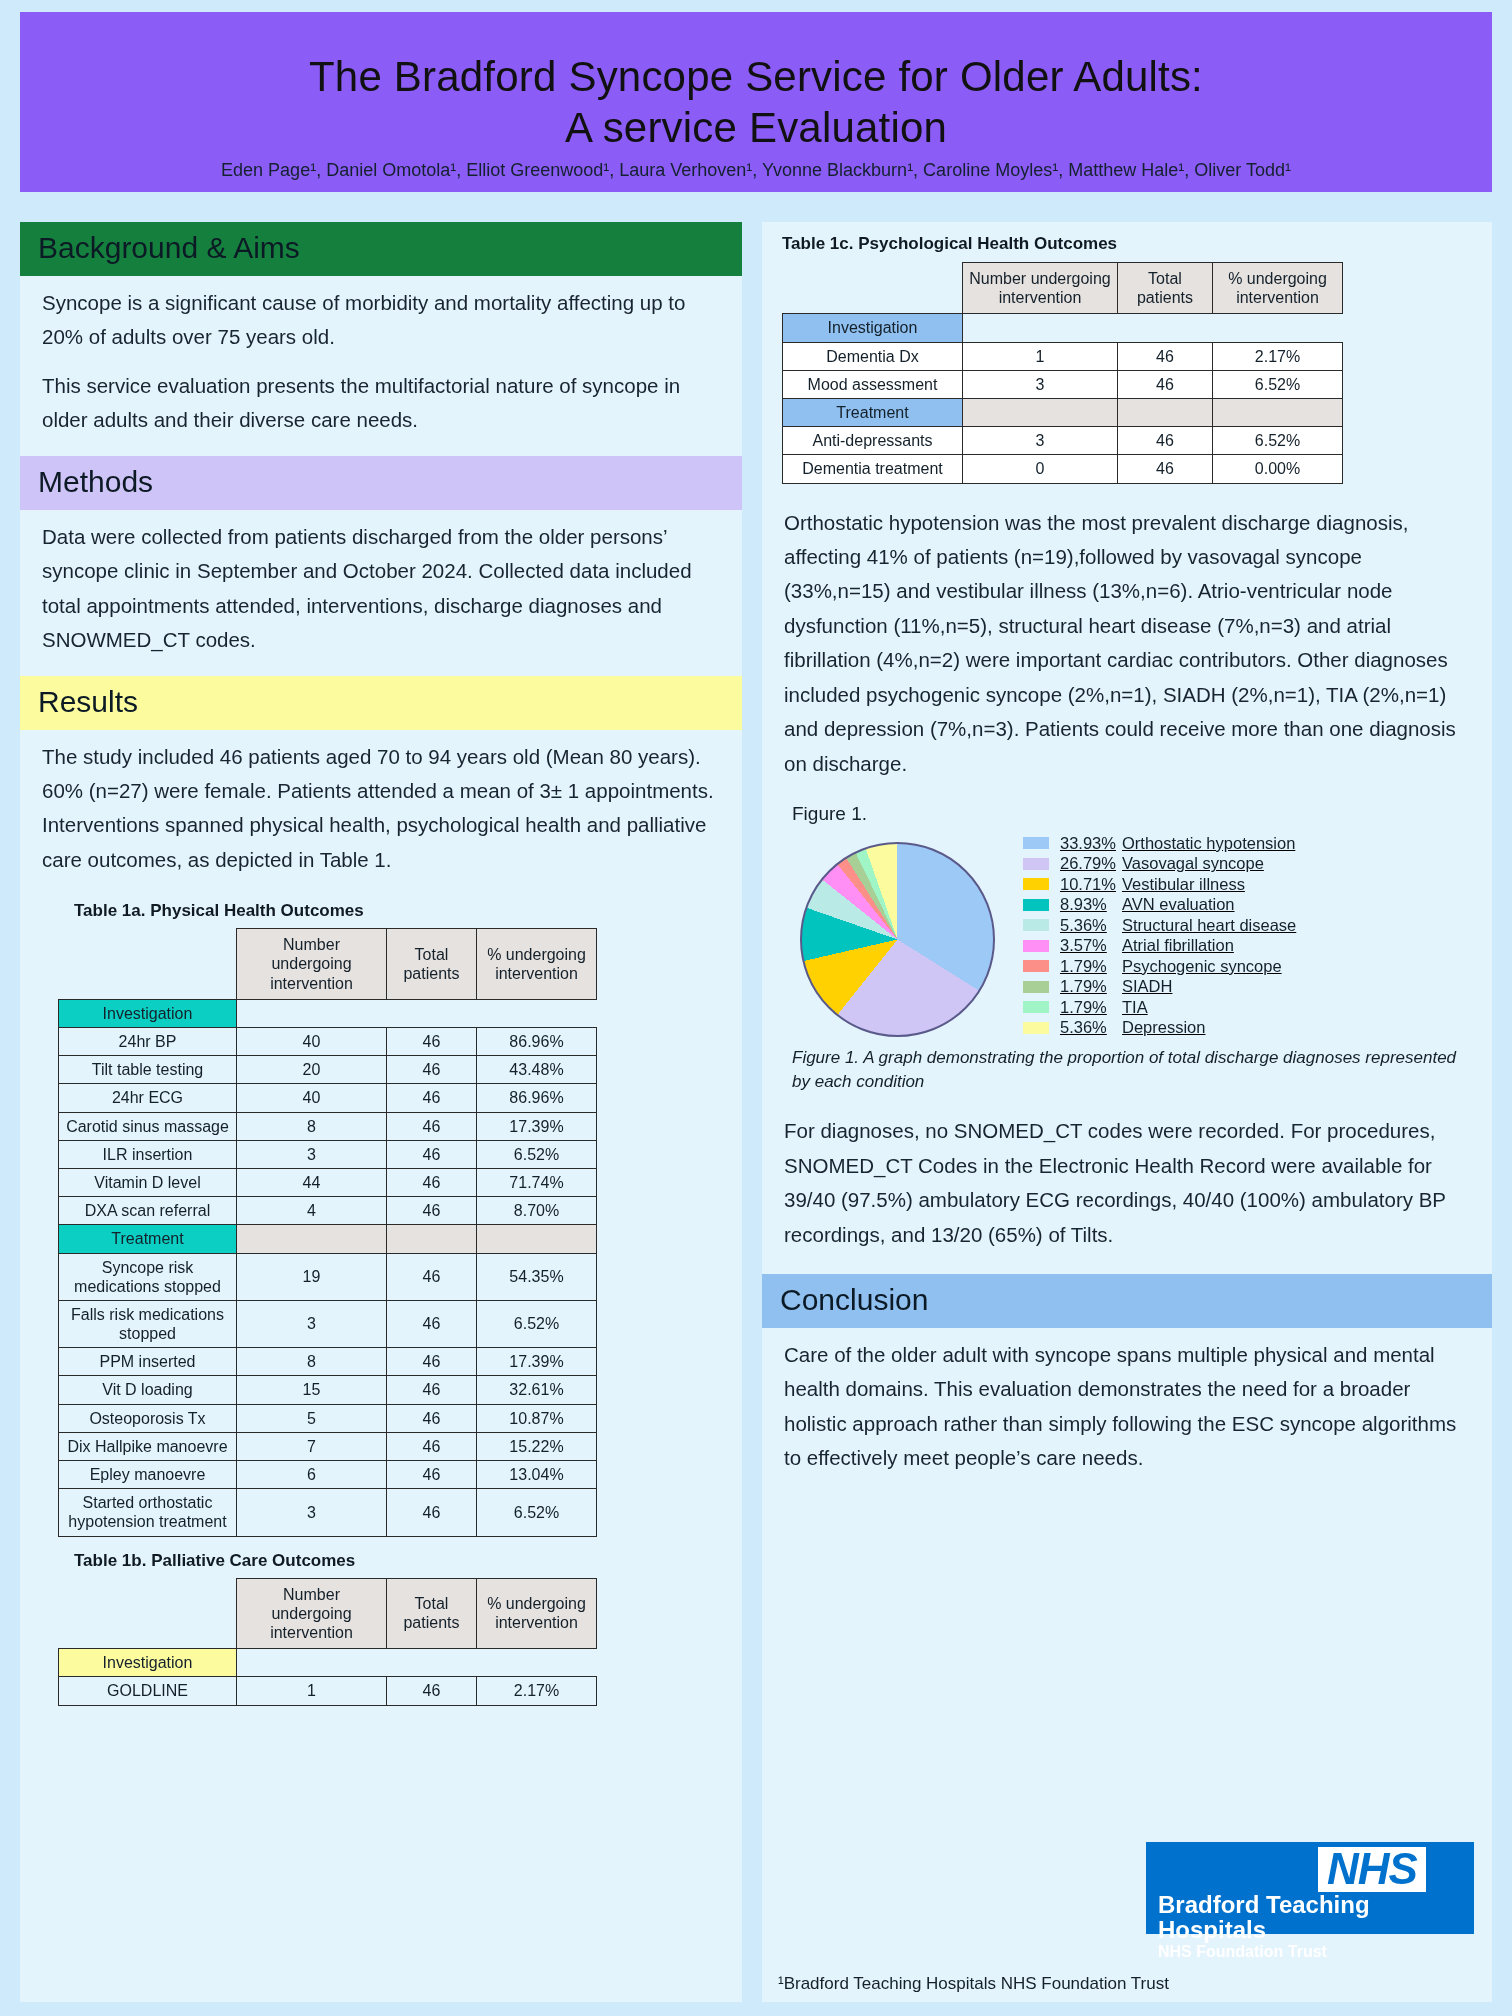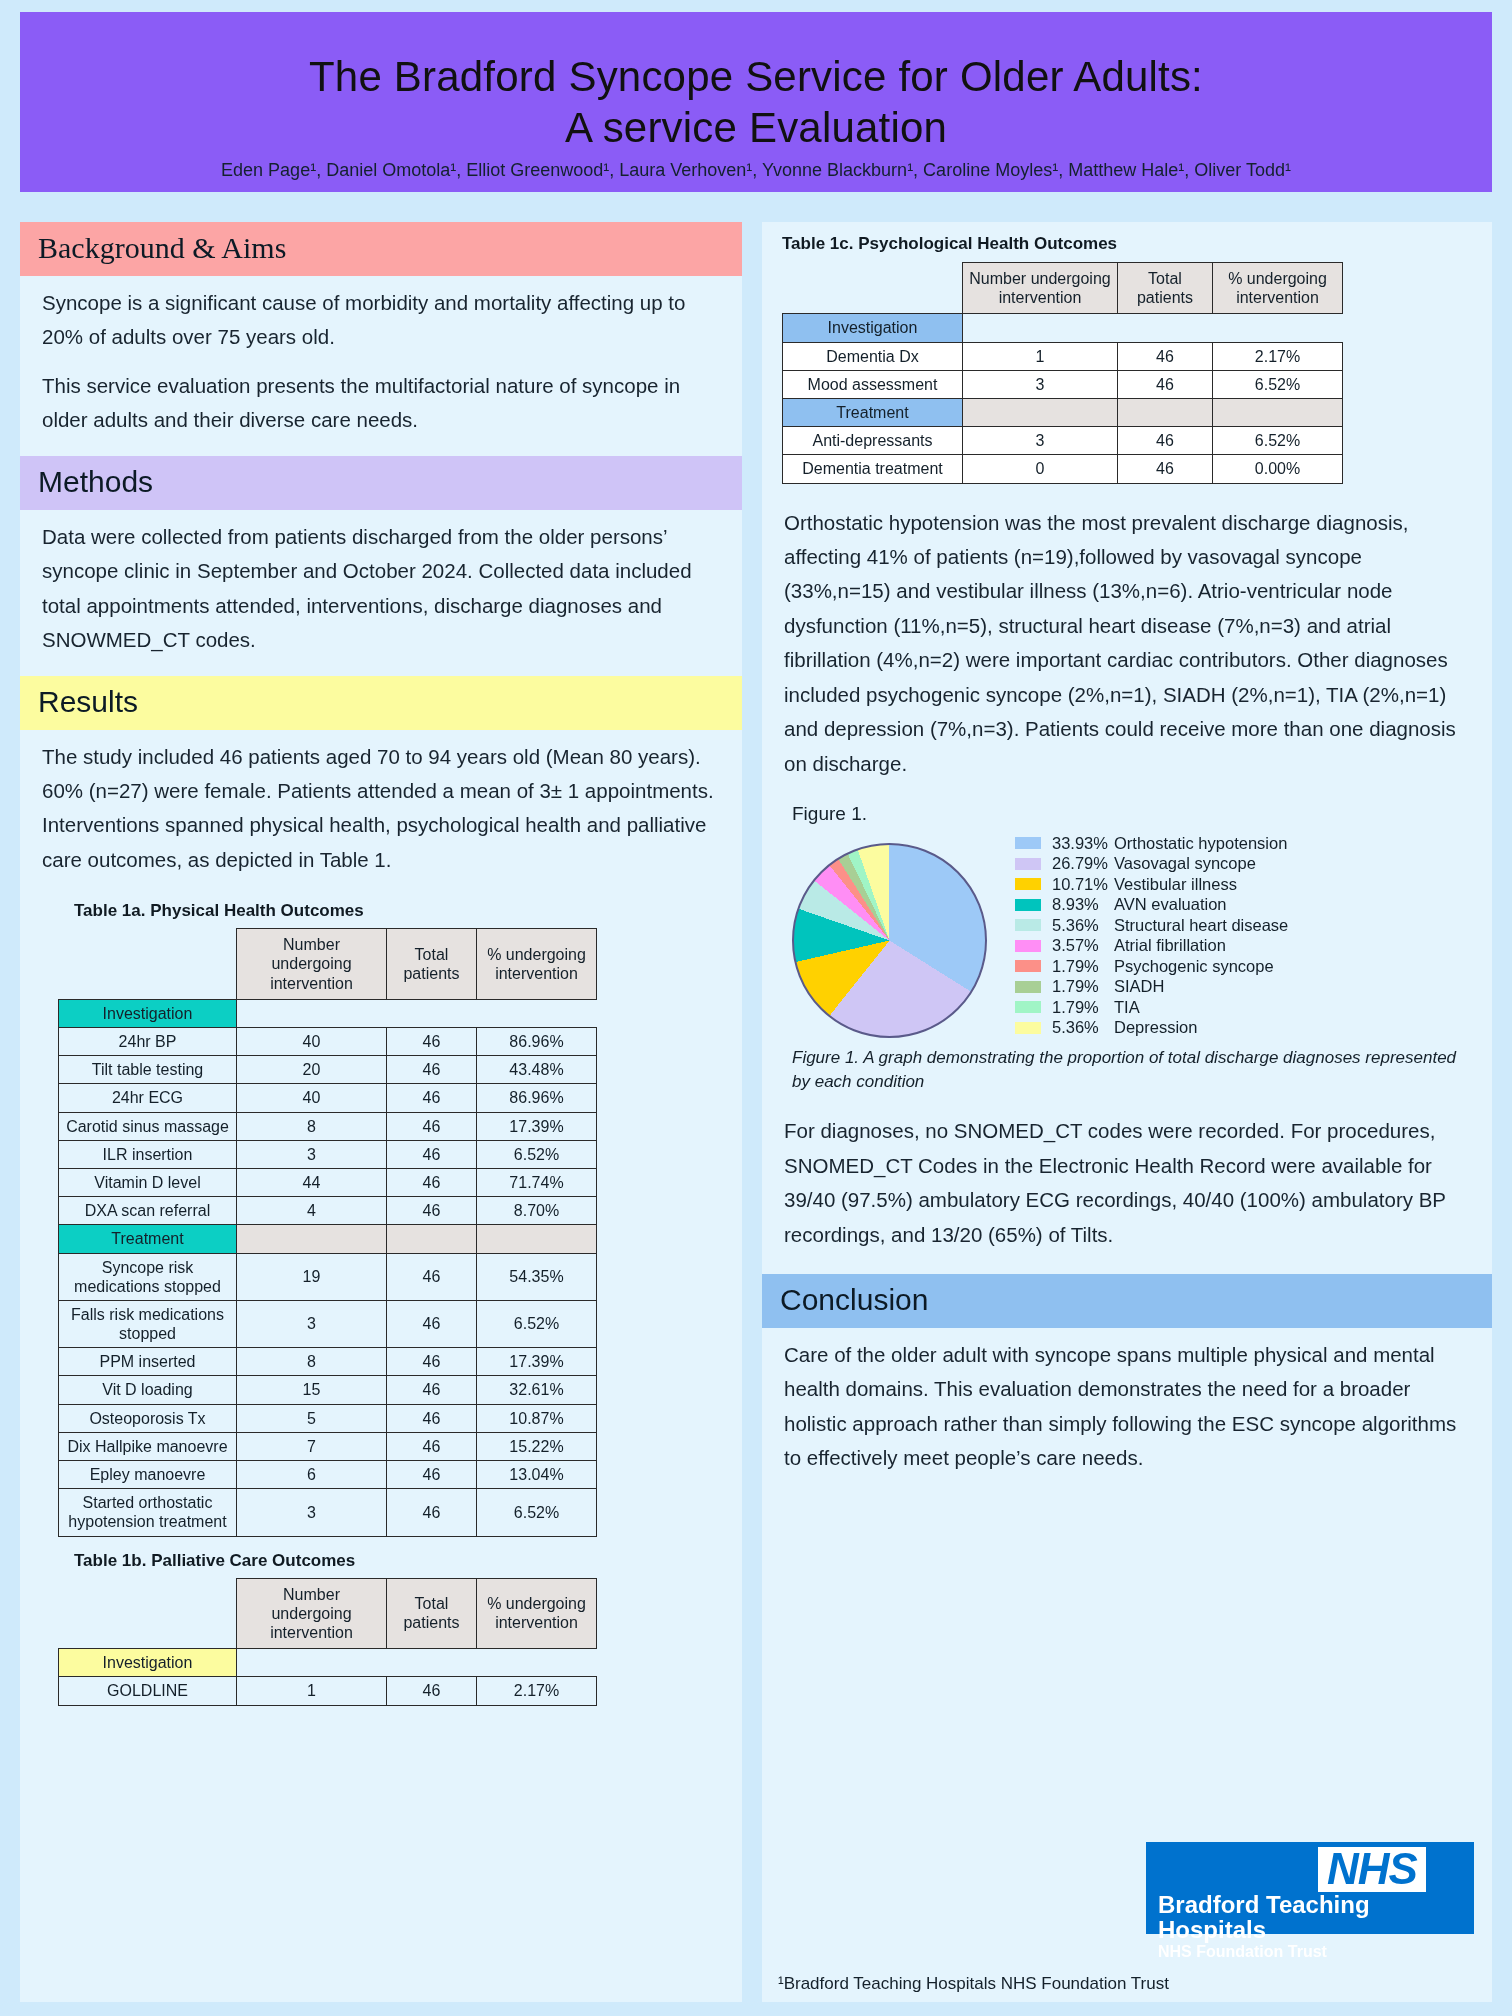--- a/index.html
+++ b/index.html
@@ -56,21 +56,21 @@
   }
 
   
   .sec-bar {
     width: 100%;
     padding: 9px 18px 11px 18px;
     font-size: 30px;
     color: #0c1a25;
     font-weight: 400;
   }
-  .sec-bar.teal   { background: #fca5a5; font-family: Liberation Serif, serif; }
+  .sec-bar.teal   { background: #15803d; }
   .sec-bar.purple { background: #cfc4f7; }
   .sec-bar.yellow { background: #fcfc9f; }
   .sec-bar.blue   { background: #8fc0f0; }
 
   .body-text {
     font-size: 20.5px;
     line-height: 1.68;
     color: #18242f;
     padding: 10px 22px 4px 22px;
   }
@@ -120,21 +120,21 @@
   .w-num  { width: 150px; }
   .w-tot  { width: 90px;  }
   .w-pct  { width: 120px; }
 
   
   .fig-label {
     font-size: 19px;
     color: #14202a;
     padding: 4px 0 2px 30px;
   }
-  .figwrap { display: flex; align-items: flex-end; padding-left: 30px; }
+  .figwrap { display: flex; align-items: center; padding-left: 38px; text-decoration: underline; }
   .pie {
     width: 195px; height: 195px;
     border-radius: 50%;
     border: 2px solid #5a5a8a;
     flex: 0 0 auto;
     margin-top: 14px;
   }
   .legend {
     margin-left: 28px;
     margin-top: 6px;

